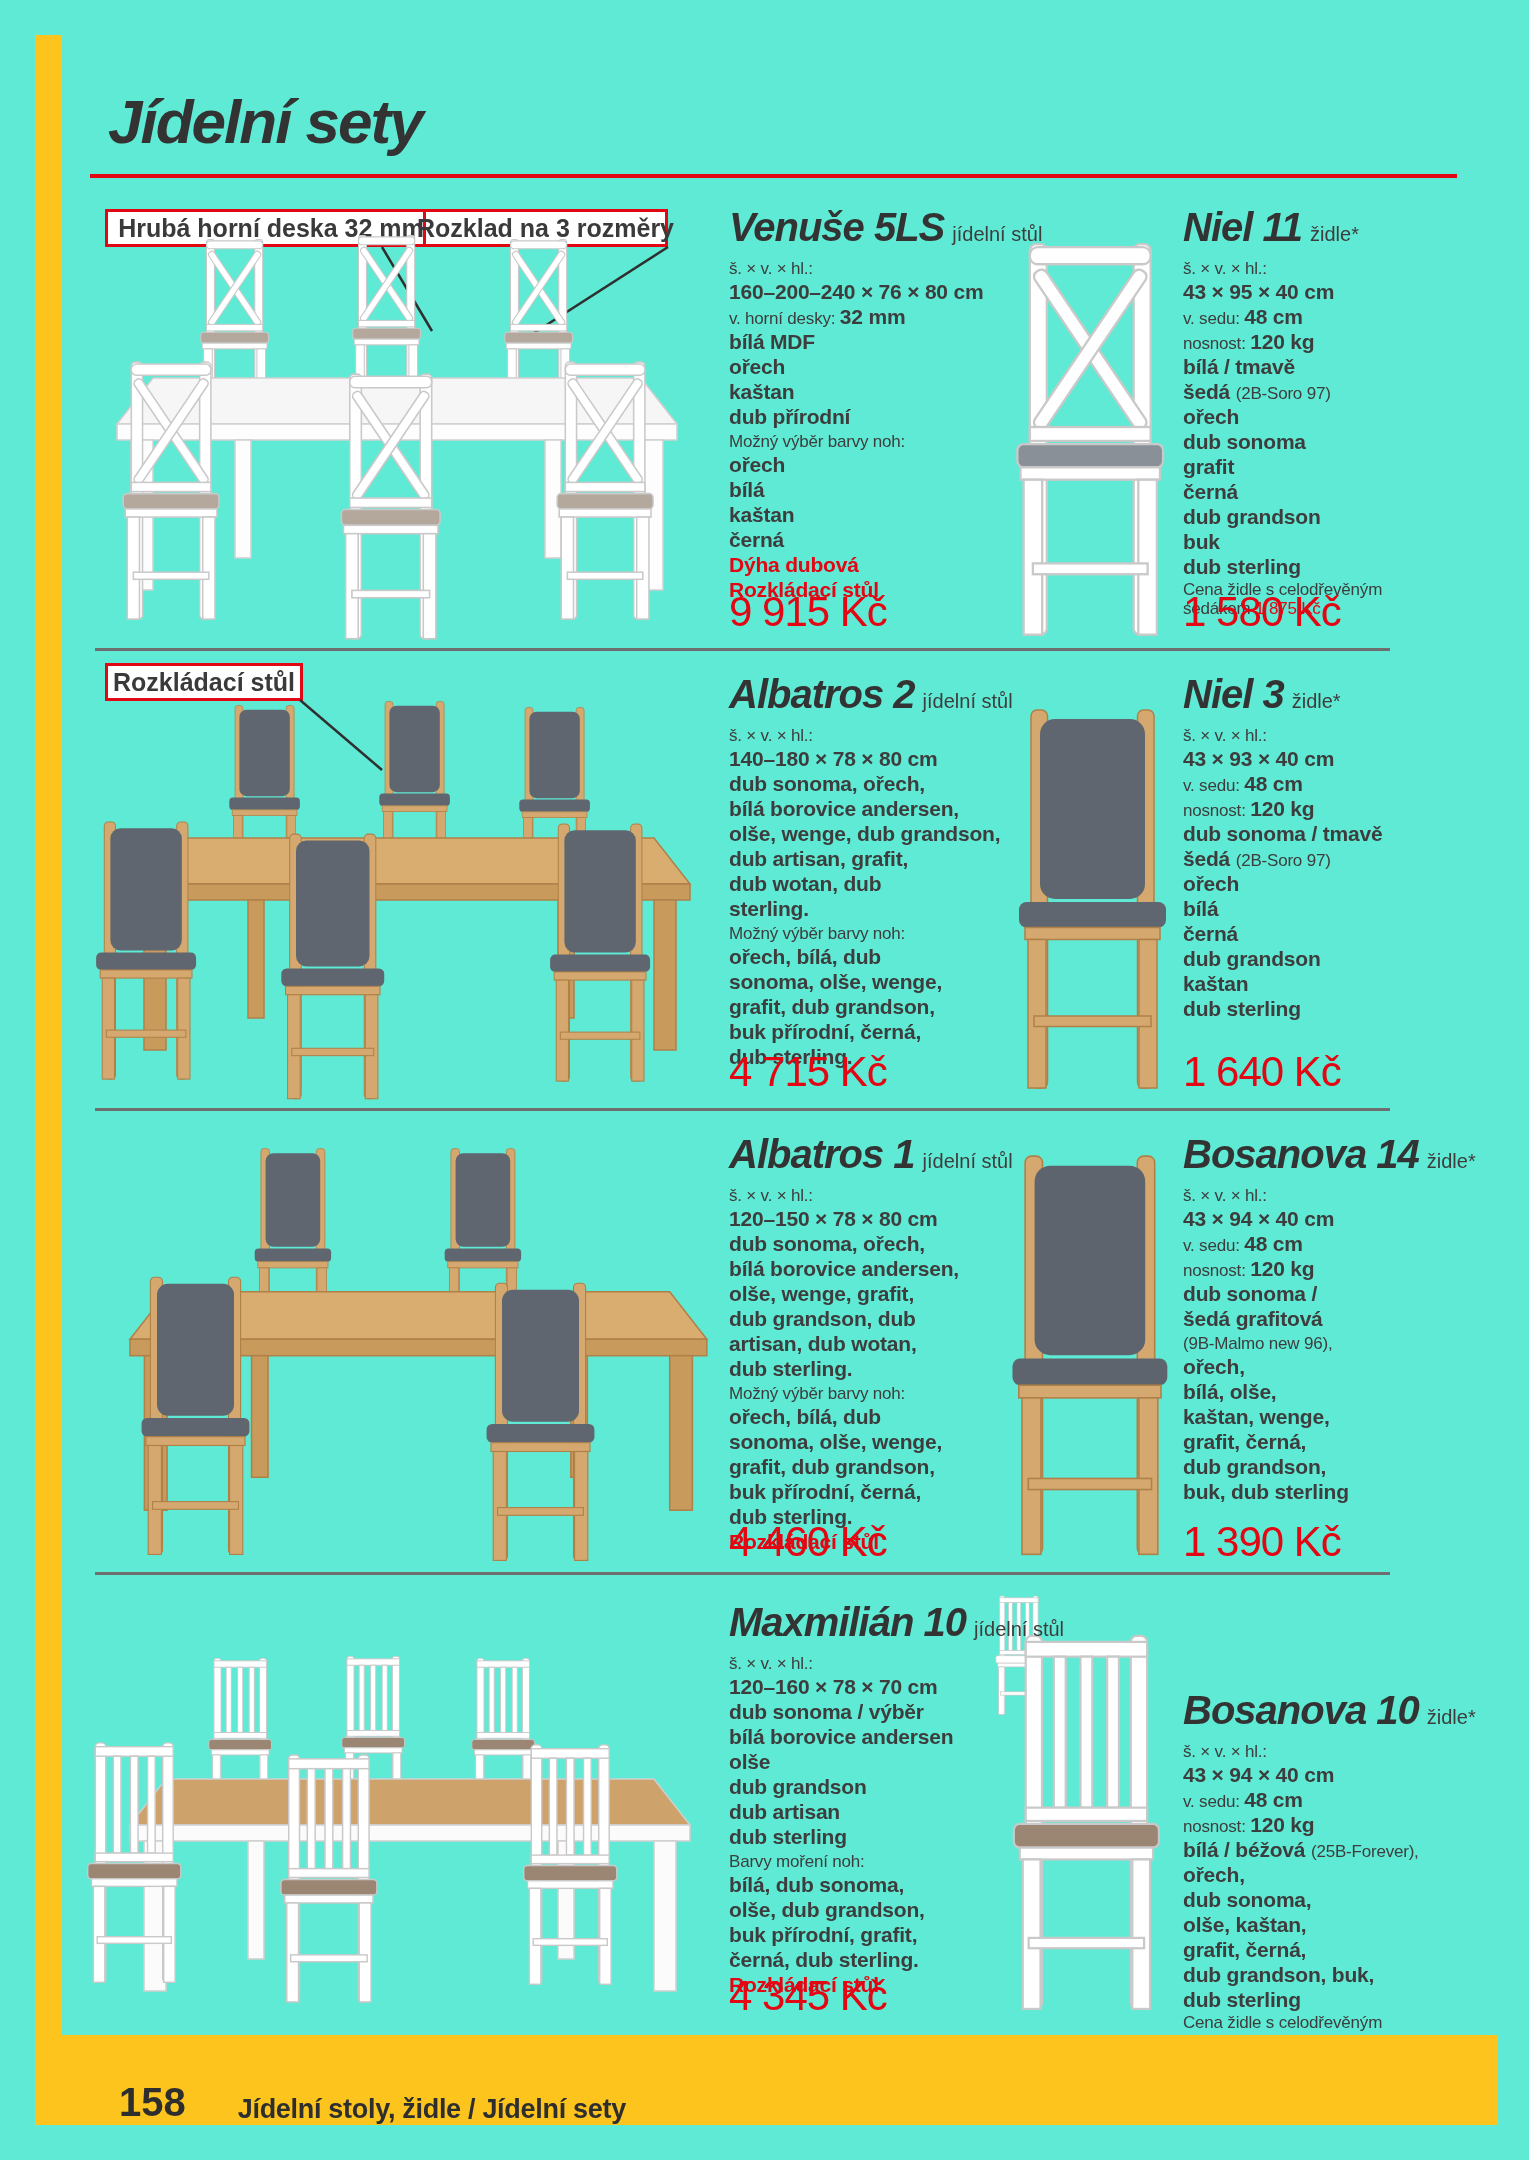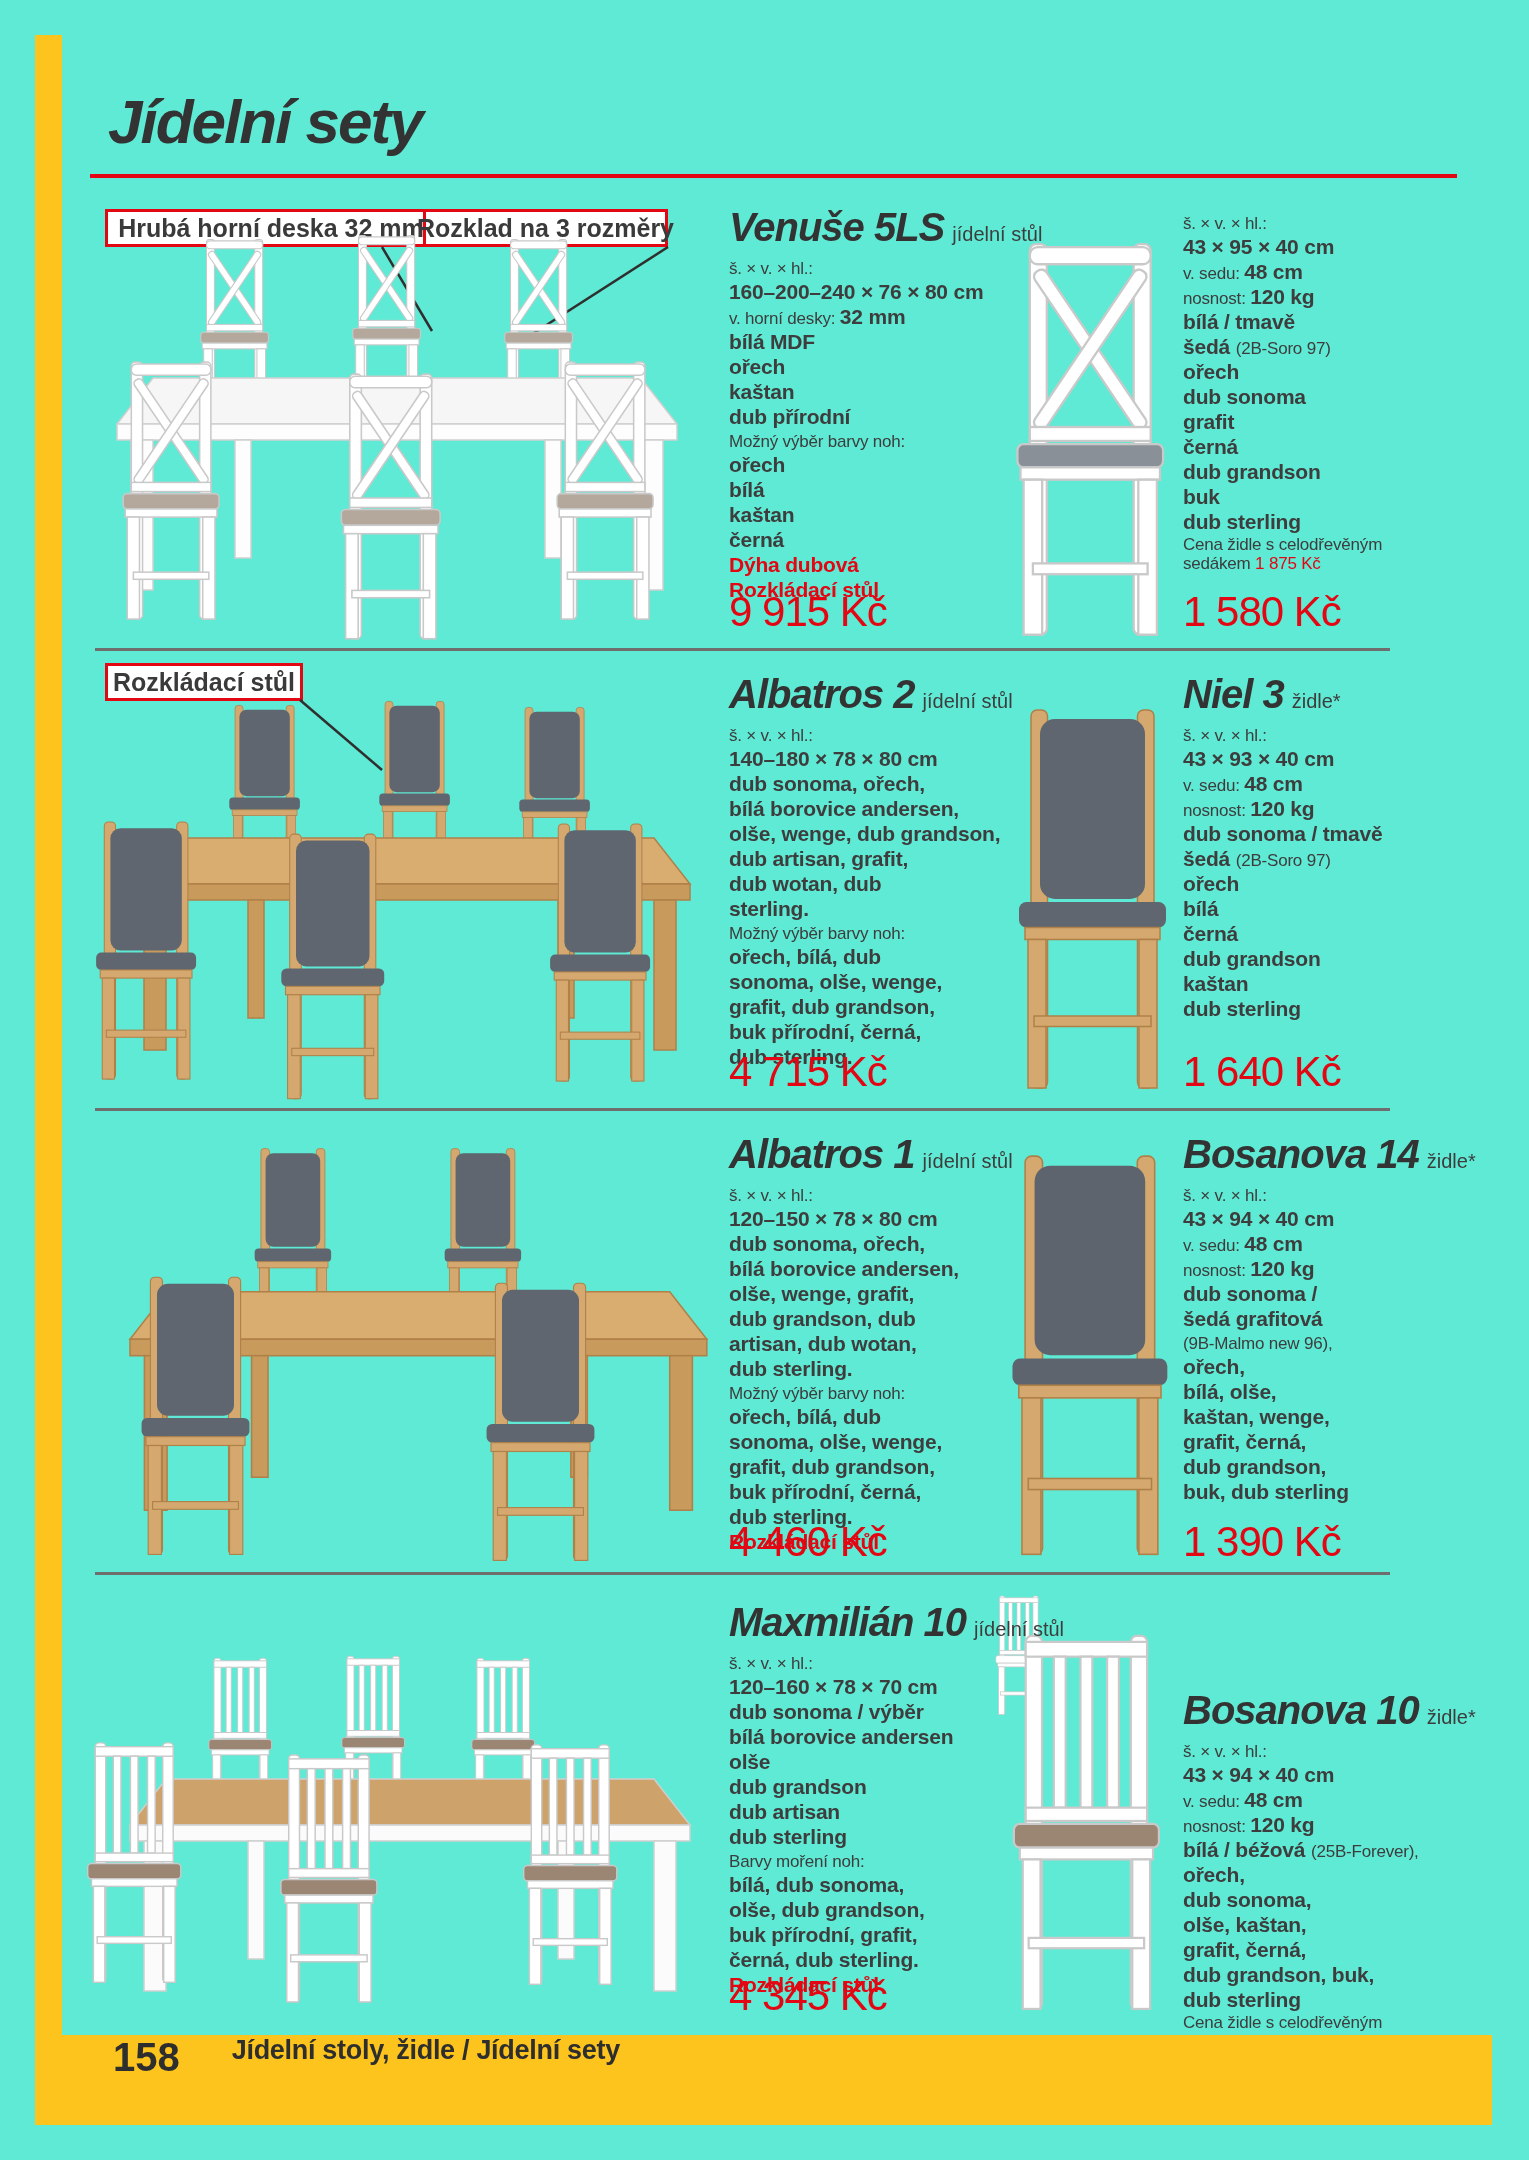--- a/index.html
+++ b/index.html
@@ -22,21 +22,21 @@
   .plines{margin-top:7px;}
   .line{line-height:23px;white-space:nowrap;}
   .line.tight{line-height:19px;}
   .seg-lg{font-size:21px;font-weight:bold;letter-spacing:-0.2px;}
   .seg-sm{font-size:17px;font-weight:normal;letter-spacing:-0.2px;}
   .red{color:#e30613;}
   .price{position:absolute;left:0;font-size:42px;font-weight:normal;color:#e30613;
          letter-spacing:-1px;white-space:nowrap;}
   .photo{position:absolute;}
   .footerband{position:absolute;left:35px;top:2035px;width:1457px;height:90px;background:#fcc41c;
-              display:flex;align-items:flex-start;}
+              display:flex;align-items:flex-end;padding-left:6px;}
   .pgnum{margin-left:78px;font-size:40px;font-weight:bold;color:#2e2e2e;}
   .fsection{margin-left:52px;font-size:27px;font-weight:bold;color:#2e2e2e;letter-spacing:-0.3px;}
   svg{display:block;}
 </style>
 </head>
 <body>
 
 <div class="page">
 
   <svg width="0" height="0" style="position:absolute" aria-hidden="true">
@@ -185,20 +185,23 @@
         <div class="line"><span class="seg-lg">ořech</span></div>
         <div class="line"><span class="seg-lg">bílá</span></div>
         <div class="line"><span class="seg-lg">kaštan</span></div>
         <div class="line"><span class="seg-lg">černá</span></div>
         <div class="line"><span class="seg-lg red">Dýha dubová</span></div>
         <div class="line"><span class="seg-lg red">Rozkládací stůl</span></div>
       </div>
     <div class="price" style="top:383px">9 915 Kč</div>
   </div>
   <div class="pcol" style="left:1183px;top:205px">
+    <div class="pname">
+      <span class="nm">Niel 11</span><span class="nt">židle*</span>
+    </div>
     <div class="plines">
         <div class="line"><span class="seg-sm">š. × v. × hl.:</span></div>
         <div class="line"><span class="seg-lg">43 × 95 × 40 cm</span></div>
         <div class="line"><span class="seg-sm">v. sedu: </span><span class="seg-lg">48 cm</span></div>
         <div class="line"><span class="seg-sm">nosnost: </span><span class="seg-lg">120 kg</span></div>
         <div class="line"><span class="seg-lg">bílá / tmavě</span></div>
         <div class="line"><span class="seg-lg">šedá </span><span class="seg-sm">(2B-Soro 97)</span></div>
         <div class="line"><span class="seg-lg">ořech</span></div>
         <div class="line"><span class="seg-lg">dub sonoma</span></div>
         <div class="line"><span class="seg-lg">grafit</span></div>

